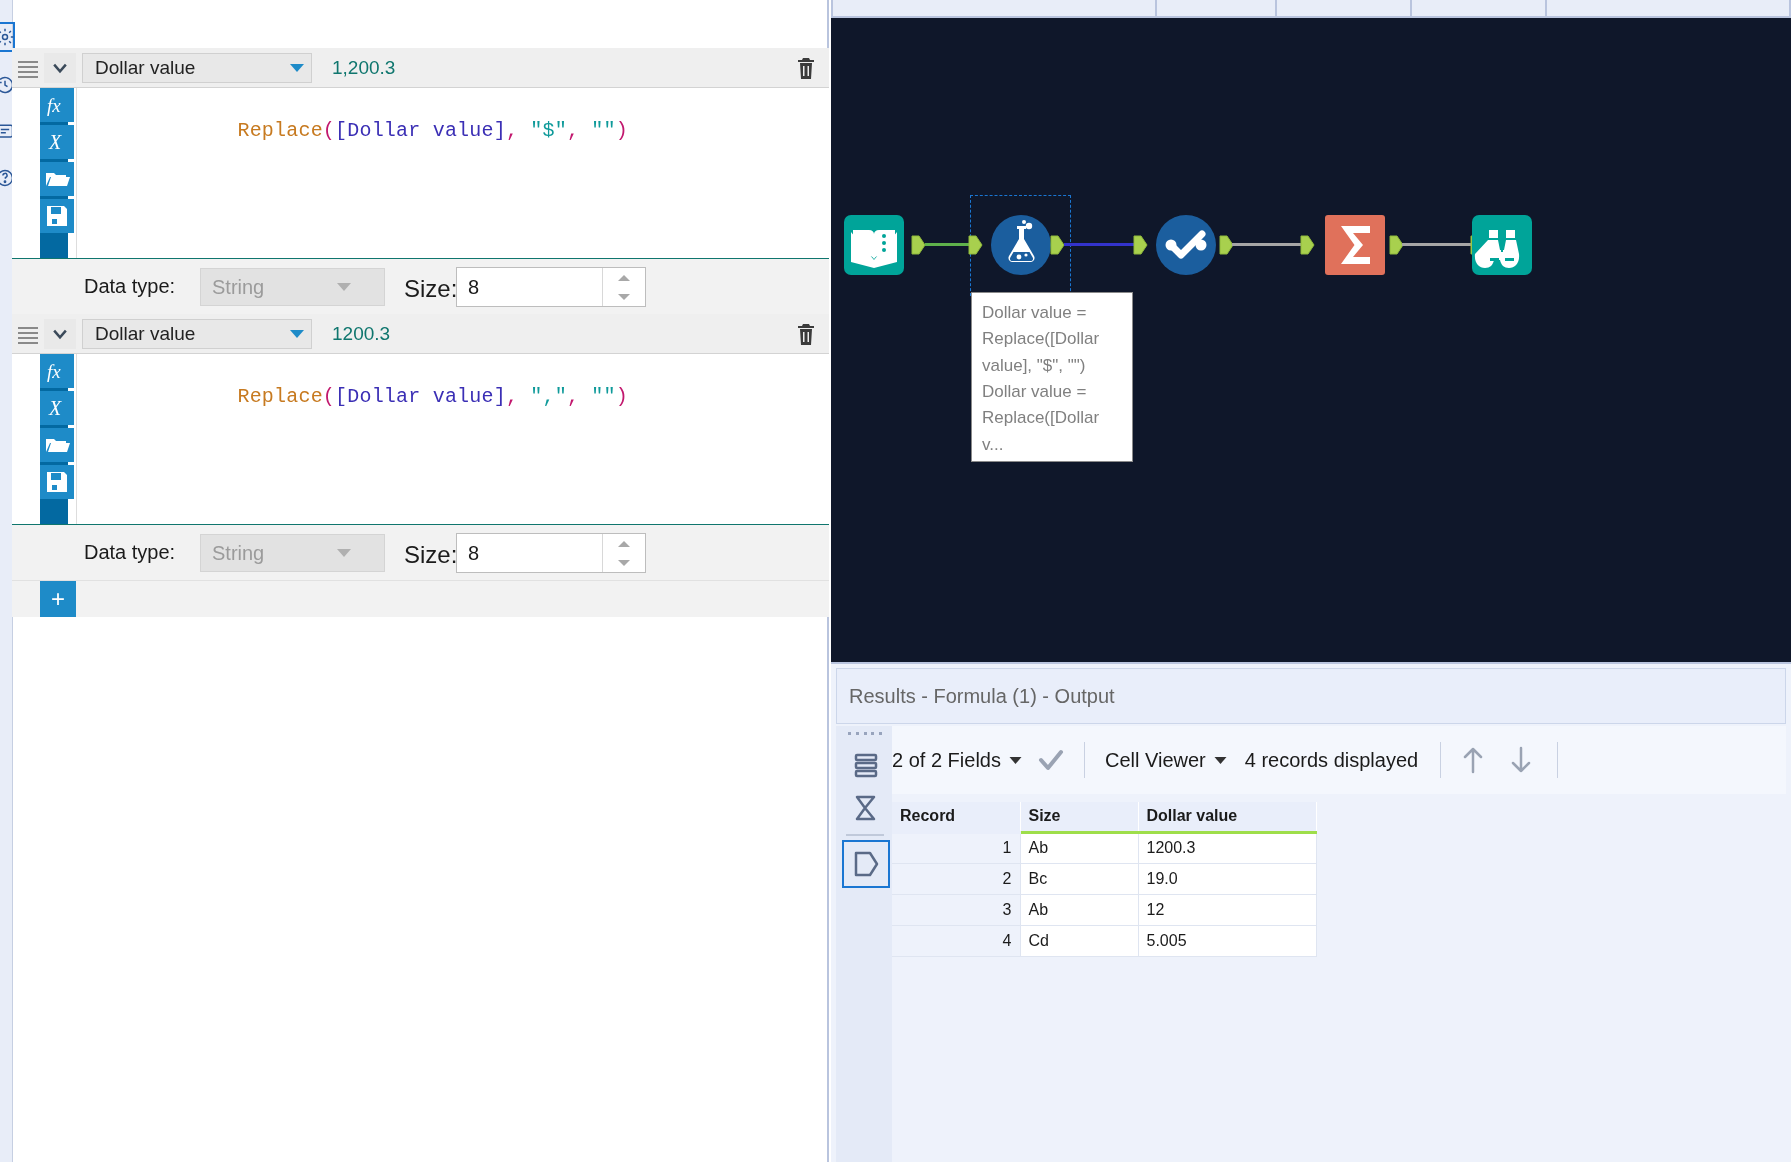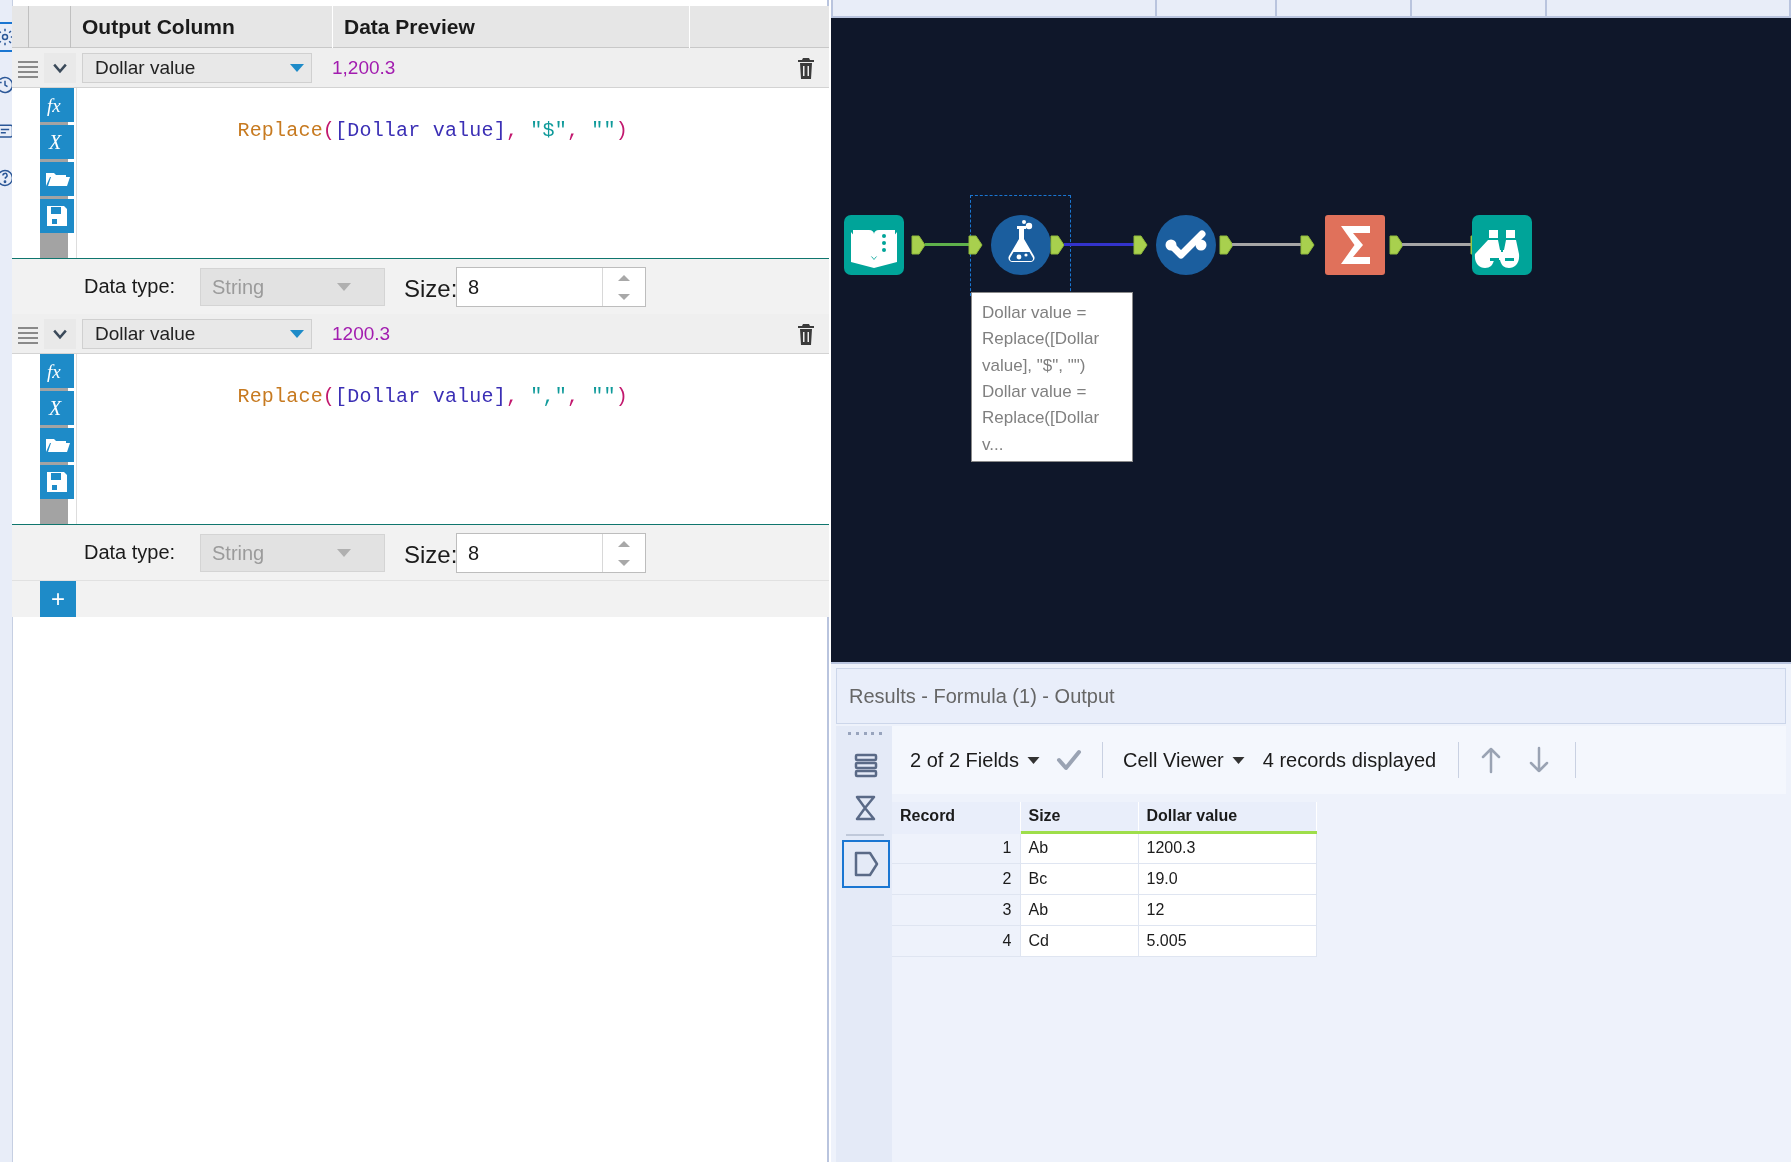--- a/index.html
+++ b/index.html
@@ -137,42 +137,42 @@
     width: 28px;
     display: flex; align-items: center; justify-content: center;
   }
   .combo-arrow svg { width: 16px; height: 10px; }
   .preview-val {
     position: absolute;
     left: 320px; top: 5px;
     height: 30px;
     display: flex; align-items: center;
     font-size: 19px;
-    color: #a21caf;
+    color: #0f766e;
   }
   .trash-btn {
     position: absolute;
     right: 8px; top: 6px;
     width: 30px; height: 30px;
     display: flex; align-items: center; justify-content: center;
   }
   .trash-btn svg { width: 22px; height: 24px; }
 
   
   .fbody {
     position: absolute;
     left: 0;
     width: 817px;
     background: #ffffff;
   }
   .icon-col {
     position: absolute;
     left: 28px;
     width: 28px;
-    background: #a3a3a3;
+    background: #0369a1;
   }
   .tool-ico {
     width: 34px; height: 34px;
     background: #1e8bc8;
     margin-bottom: 3px;
     display: flex; align-items: center; justify-content: center;
     color: #fff;
   }
   .tool-ico svg { width: 26px; height: 26px; display:block; }
   .expr-area {
@@ -465,28 +465,20 @@
       </div>
       <div class="edge-icon" style="top:168px;">
         <svg viewBox="0 0 24 24" fill="none" stroke="#2b5797" stroke-width="1.8">
           <circle cx="12" cy="12" r="9"></circle>
             <path d="M9.5 9a2.5 2.5 0 1 1 3 2.4V13"></path>
             <circle cx="12" cy="16.5" r="0.8" fill="#2b5797"></circle>
         </svg>
       </div>
     </div>
 
-    <div class="grid-header">
-      <div class="gh-sep2" style="left:16px;"></div>
-      <div class="gh-sep2" style="left:58px;"></div>
-      <div class="gh-cell" style="left:58px; width:262px;">Output Column</div>
-      <div class="gh-sep" style="left:320px;"></div>
-      <div class="gh-cell" style="left:320px; width:357px;">Data Preview</div>
-      <div class="gh-sep" style="left:677px;"></div>
-    </div>
 
     <div class="fblock" style="top:48px; height:266px;">
 
       <div class="frow-head">
         <div class="drag-handle">
           <i></i>
             <i></i>
             <i></i>
             <i></i>
         </div>
@@ -824,21 +816,21 @@
       <div class="sb-divider" style="top:108px;"></div>
       <div class="sb-sel" style="top:114px;"></div>
       <div class="sb-icon" style="top:118px;">
         <svg viewBox="0 0 32 32" fill="none" stroke="#5a6a87" stroke-width="2.5" stroke-linejoin="round">
           <path d="M6 5h14l7 11-7 11H6z"></path>
         </svg>
       </div>
     </div>
 
     <div class="res-toolbar">
-      <div class="tb-item" style="margin-left:18px;">
+      <div class="tb-item" style="">
         <span>2 of 2 Fields</span>
         <span class="tb-caret">
           <svg viewBox="0 0 13 8">
               <path d="M0.5 1h12l-6 7z" fill="#333"></path>
             </svg>
         </span>
       </div>
       <div class="tb-check" style="margin-left:16px;">
         <svg viewBox="0 0 26 22" fill="none" stroke="#9aa3b3" stroke-width="4" stroke-linecap="round" stroke-linejoin="round">
           <path d="M3 11l7 8L23 3"></path>

